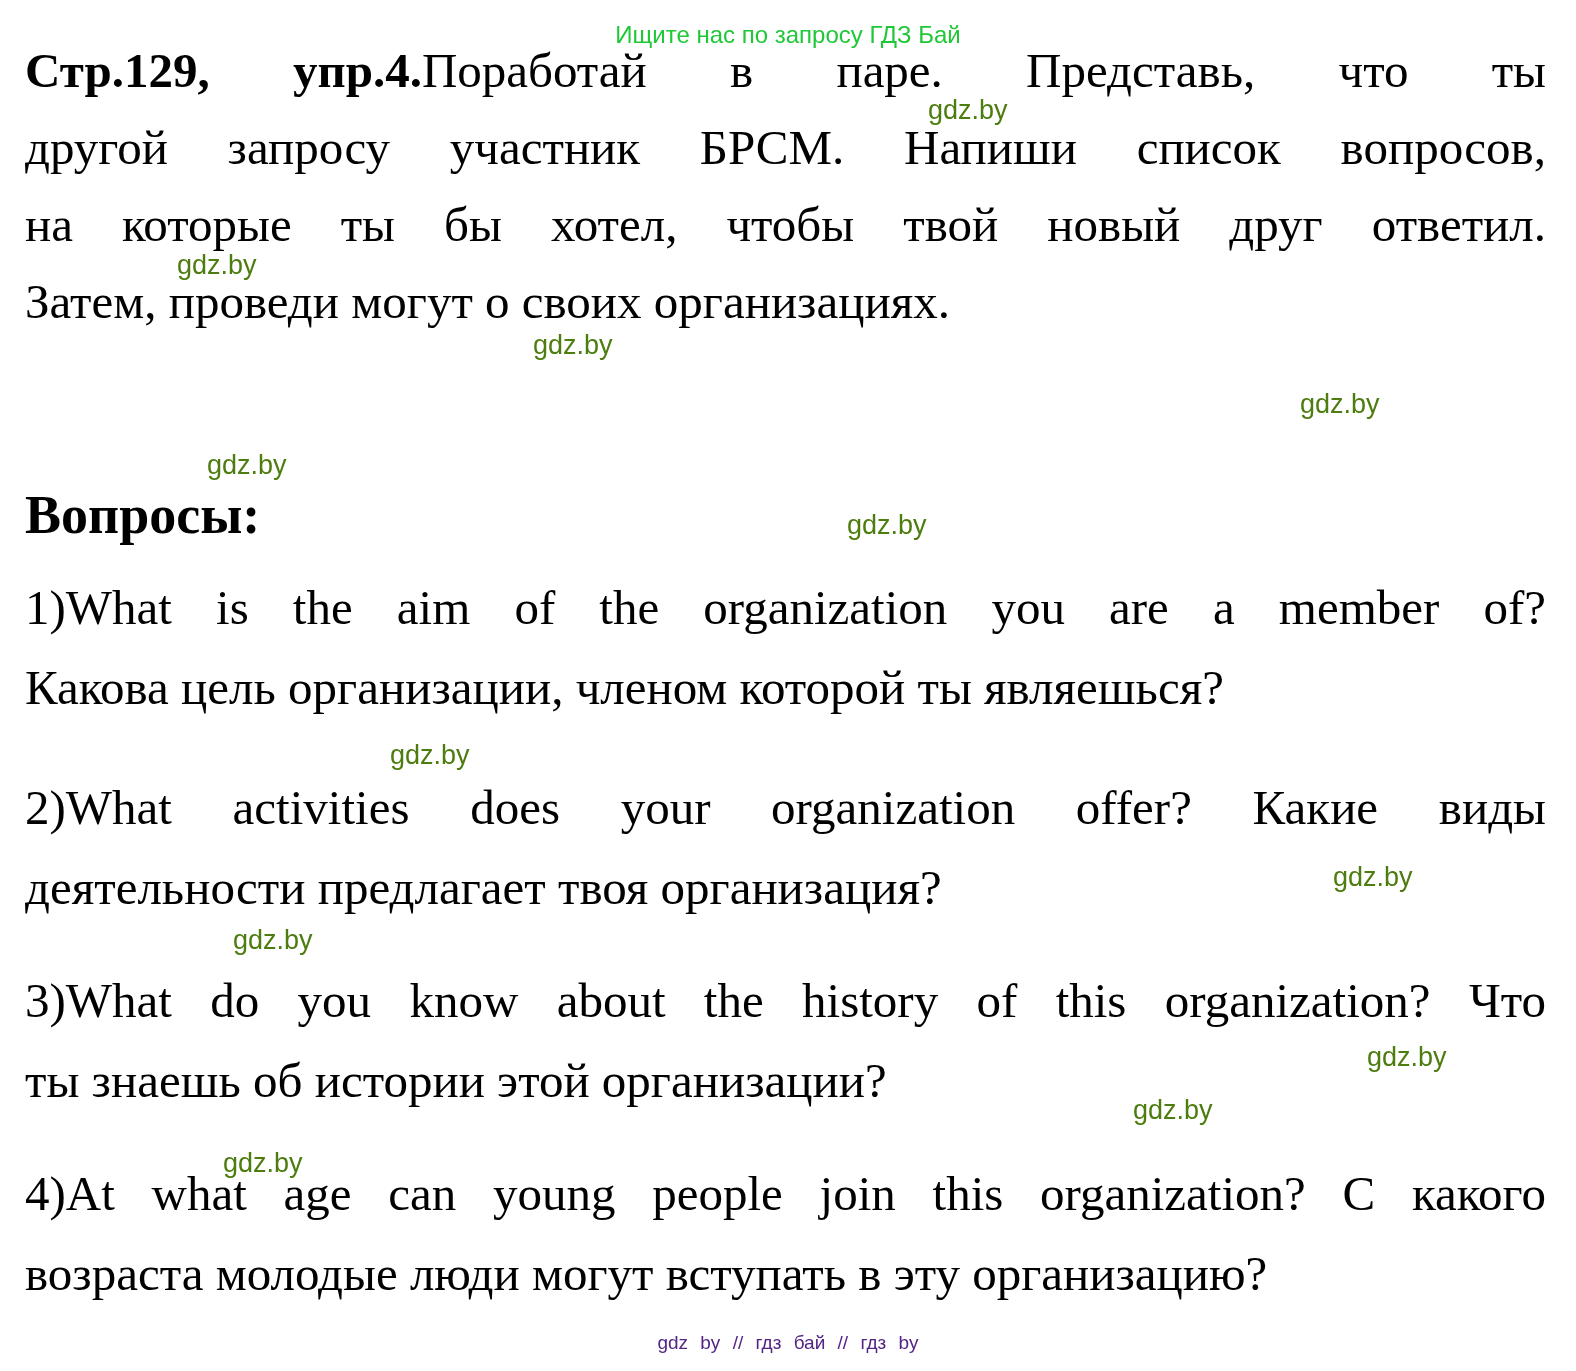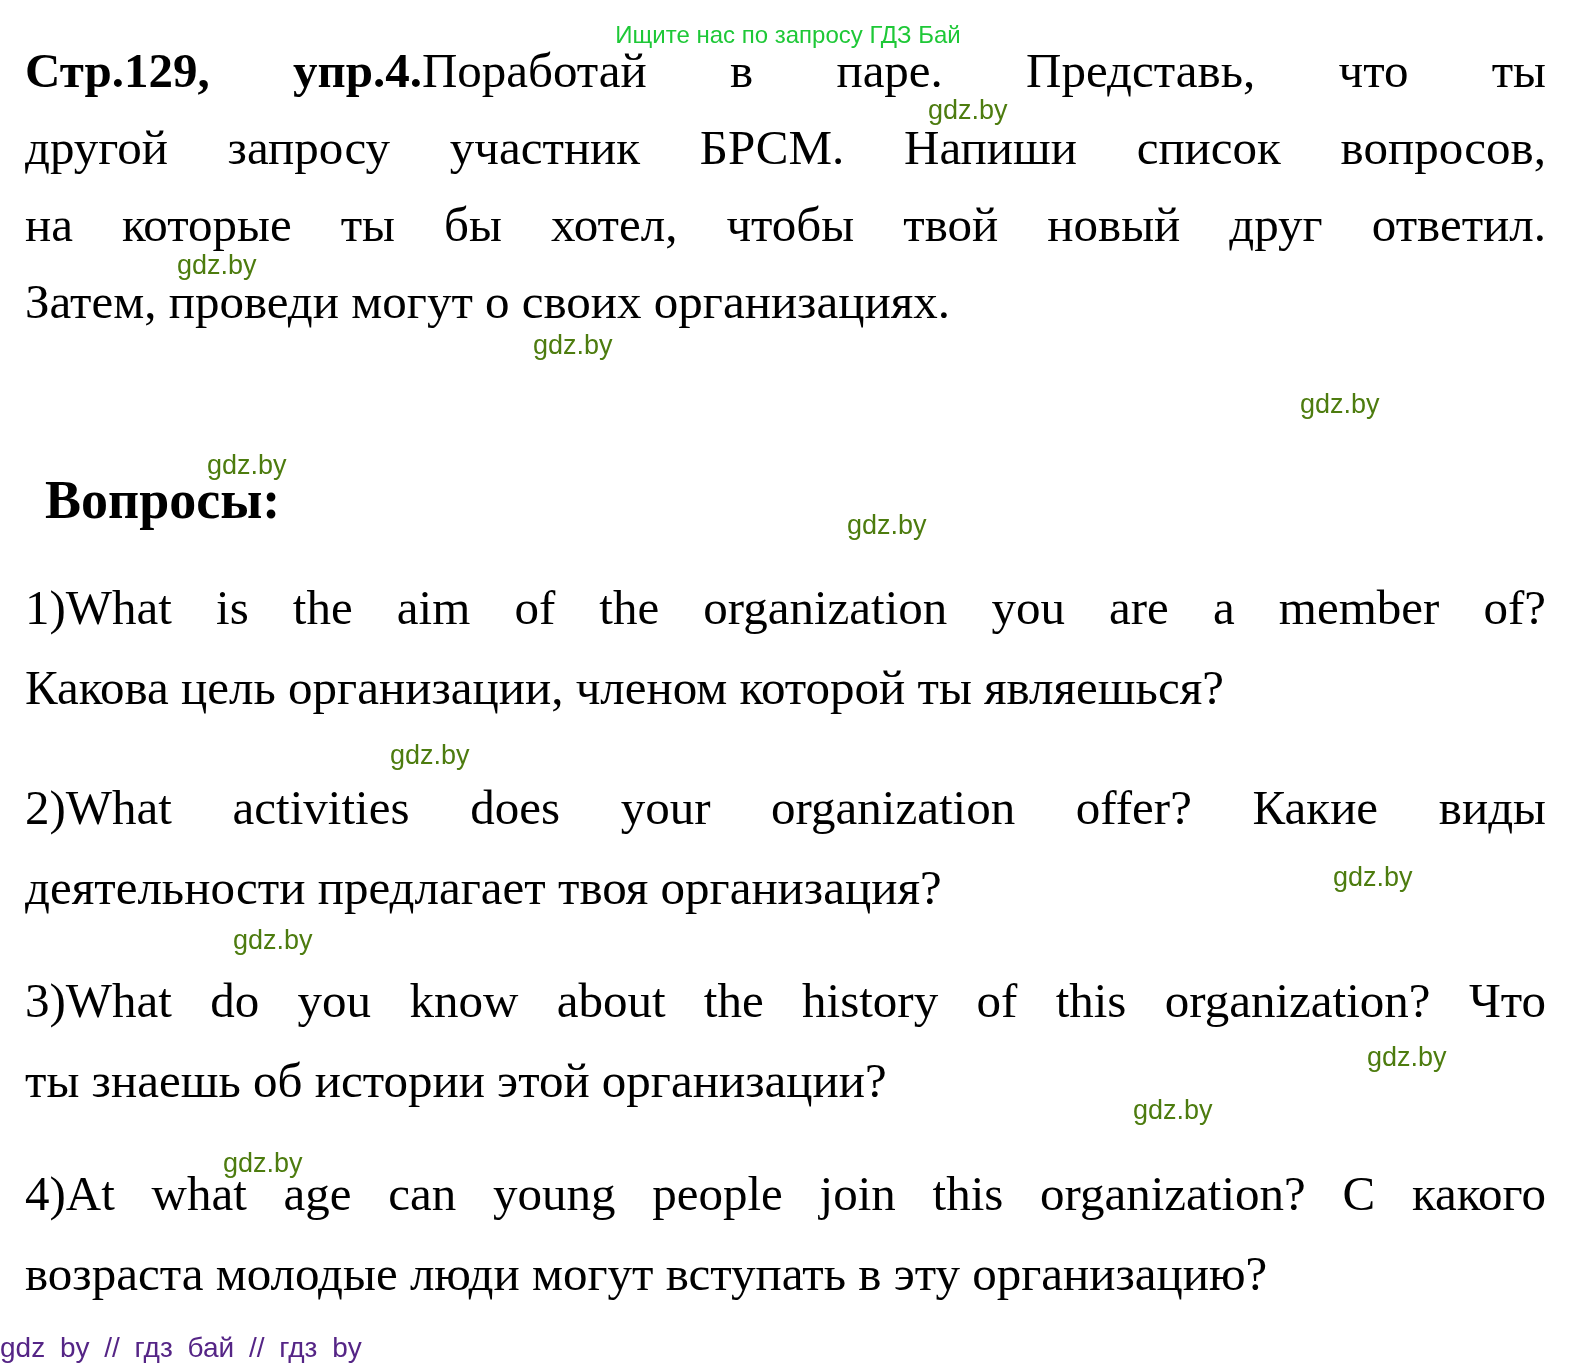--- a/index.html
+++ b/index.html
@@ -49,42 +49,43 @@
   .wm {
     position: absolute;
     font-family: "Liberation Sans", sans-serif;
     font-size: 27px;
     color: #4d7c0f;
     white-space: nowrap;
   }
   .footer {
     position: absolute;
     top: 1332px; left: 0; right: 0;
+    text-align: center;
     font-family: "Liberation Sans", sans-serif;
-    font-size: 28px;
+    font-size: 19px;
     word-spacing: 7px;
   }
 </style>
 </head>
 <body>
 
 <div class="page">
 
   <div class="promo" style="color: rgb(30, 200, 55);">Ищите нас по запросу ГДЗ Бай</div>
 
   <div class="textblock" style="top: 32px;">
     <div class="line jline">
       <span class="bold">Стр.129, упр.4.</span><span>Поработай в паре. Представь, что ты</span>
     </div>
     <div class="line jline">другой запросу участник БРСМ. Напиши список вопросов,</div>
     <div class="line jline">на которые ты бы хотел, чтобы твой новый друг ответил.</div>
     <div class="line lline">Затем, проведи могут о своих организациях.</div>
   </div>
 
-  <div class="heading" style="top: 470px; margin-left: 20px;">Вопросы:</div>
+  <div class="heading" style="top: 485px;">Вопросы:</div>
 
   <div class="textblock" style="top: 568px;">
     <div class="line qline jline">1)What is the aim of the organization you are a member of?</div>
     <div class="line qline lline">Какова цель организации, членом которой ты являешься?</div>
   </div>
 
   <div class="textblock" style="top: 768px;">
     <div class="line qline jline">2)What activities does your organization offer? Какие виды</div>
     <div class="line qline lline">деятельности предлагает твоя организация?</div>
   </div>

